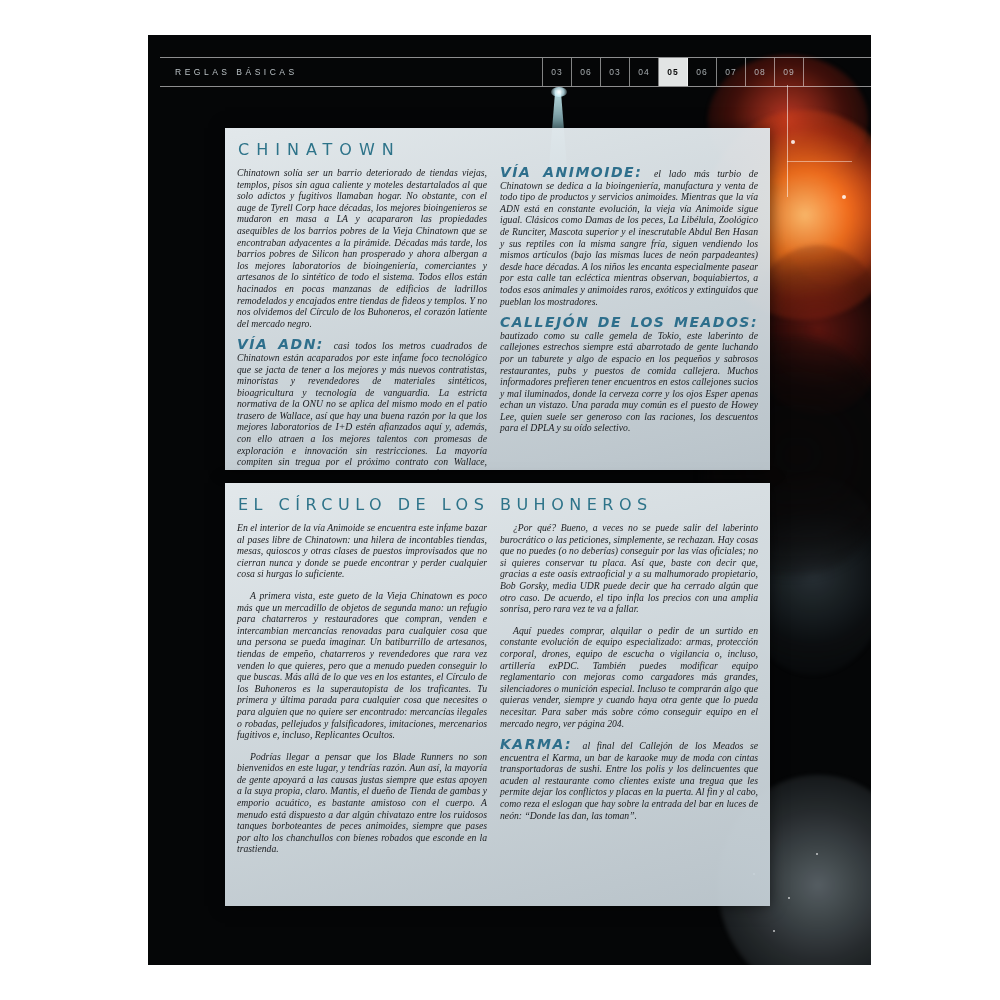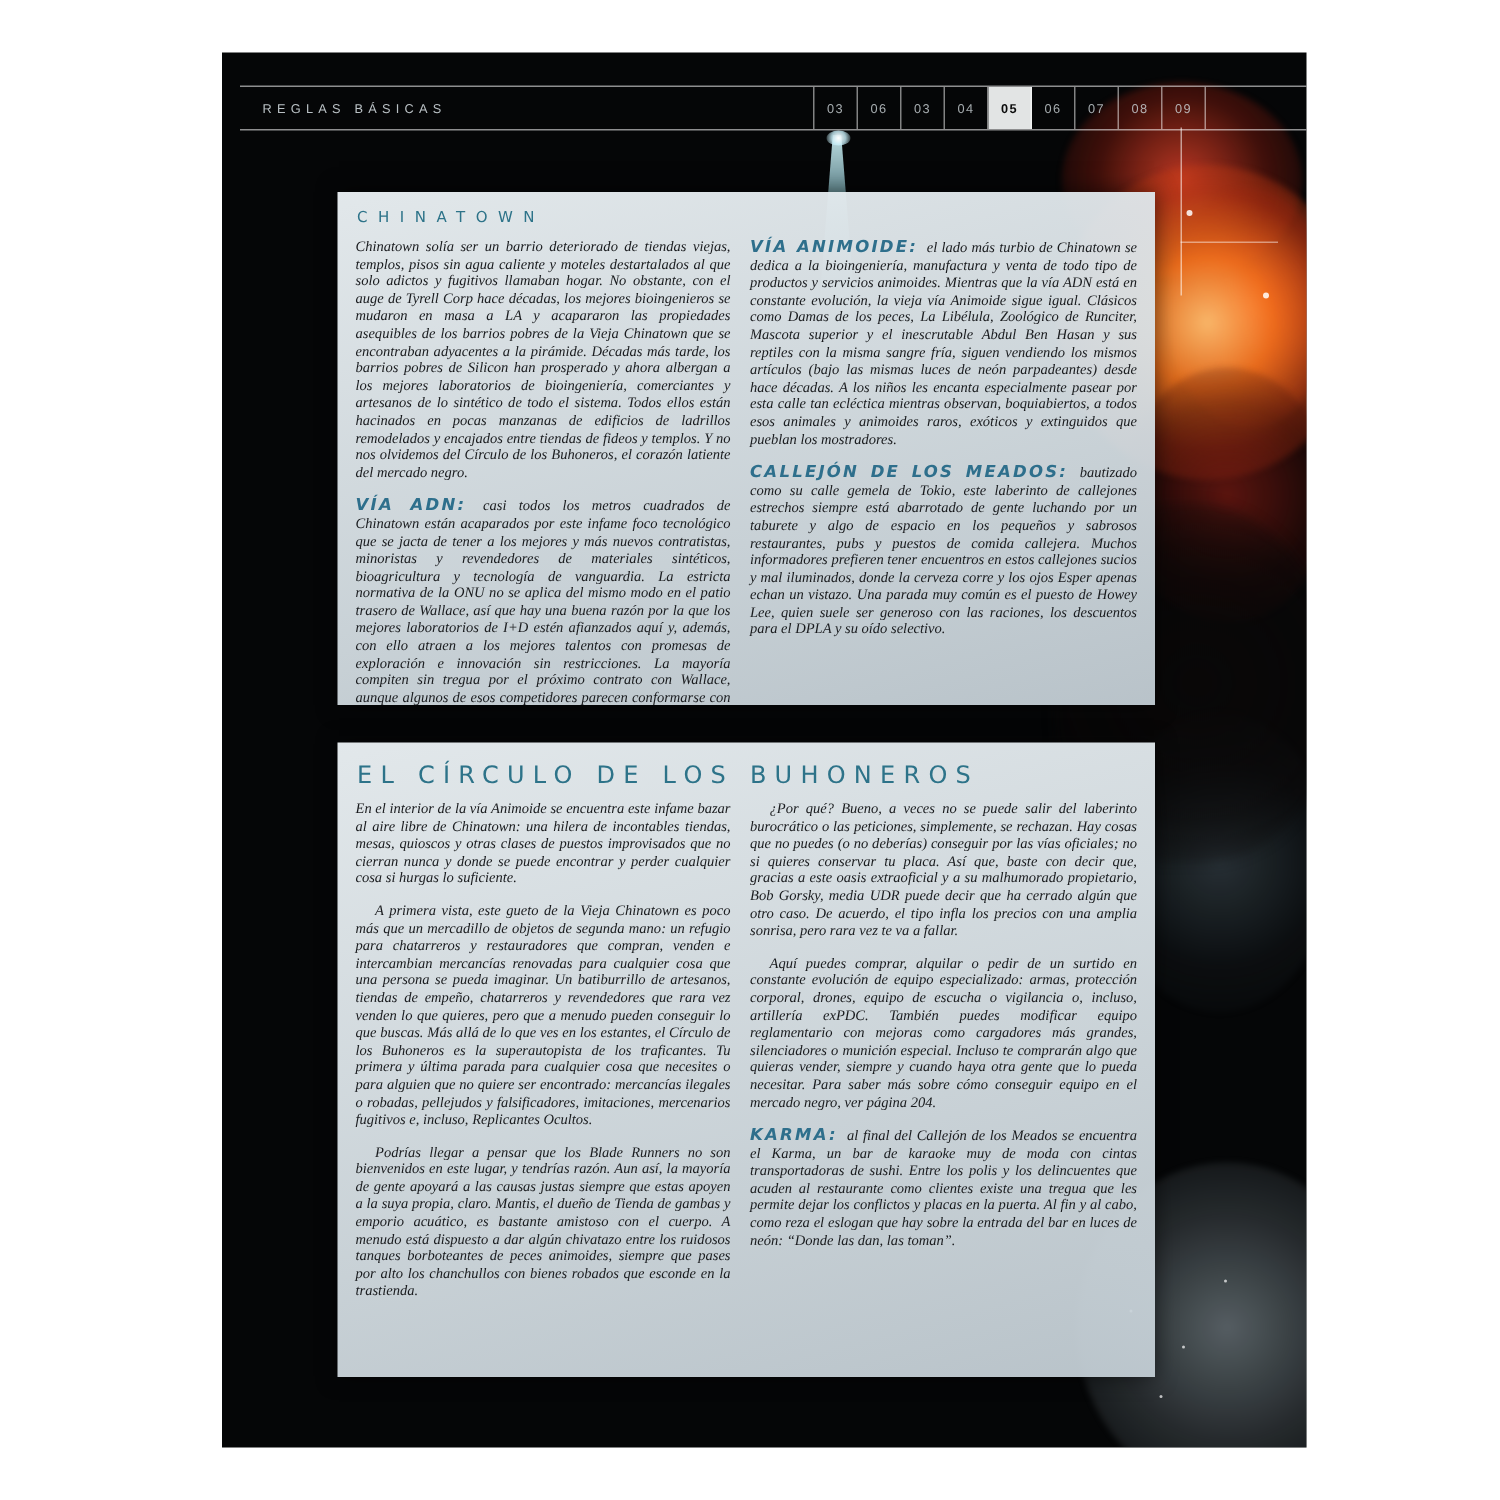--- a/index.html
+++ b/index.html
@@ -44,31 +44,31 @@
     font-size:8.5px;letter-spacing:1px;color:rgba(205,212,216,.8);
     border-right:1px solid rgba(255,255,255,.5);cursor:pointer;}
   .tab.active{background:#e2e4e4;color:#0a0a0a;font-weight:bold;}
   .header-tail{width:67px;height:100%;}
 
   
   .box{position:absolute;left:77px;width:545px;overflow:hidden;
     background:linear-gradient(165deg, rgba(233,239,242,.97) 0%, rgba(214,223,228,.95) 55%, rgba(198,209,216,.93) 100%);
     box-shadow:0 0 14px rgba(0,0,0,.55);padding:10px 12px;box-sizing:border-box;}
   .box1{top:93px;height:342px;}
-  .box2{top:460px;height:423px;}
+  .box2{top:448px;height:423px;}
   h1.sec-title{margin:2px 0 8px 1px;font-weight:500;color:#2d7389;
-    font-family:"DejaVu Sans",sans-serif;font-size:10px;letter-spacing:7px;}
+    font-family:"DejaVu Sans",sans-serif;font-size:16px;letter-spacing:7px;}
   .box2 h1.sec-title{font-size:16px;letter-spacing:5.5px;}
   .cols{display:flex;gap:13px;}
   .col{width:250px;}
   .col.wide{width:258px;}
   .para{margin:0 0 10px 0;font-family:"Liberation Serif",serif;font-size:9.7px;
     line-height:11.6px;color:#191b1e;text-align:justify;font-style:italic;}
   .para.indent{text-indent:13px;margin-top:-10px;padding-top:10px;}
-  .para .lead{font-family:"DejaVu Sans",sans-serif;font-weight:bold;font-size:11px;
+  .para .lead{font-family:"DejaVu Sans",sans-serif;font-weight:bold;font-size:14px;
     letter-spacing:1.5px;color:#2e6f8c;margin-top:28px;}
 
   
   .footer{position:absolute;left:12px;right:12px;top:937px;height:29px;
     border-top:1px solid rgba(255,255,255,.7);border-bottom:1px solid rgba(255,255,255,.7);
     border-left:1px solid rgba(255,255,255,.7);display:flex;align-items:center;}
   .pagenum-cell{width:58px;height:100%;display:flex;align-items:center;
     border-right:1px solid rgba(255,255,255,.6);}
   .pagenum{color:#dfe3e5;font-size:9.5px;font-weight:bold;letter-spacing:2.5px;padding-left:15px;}
 </style>
@@ -125,21 +125,21 @@
             <p class="para"><span class="lead">VÍA ANIMOIDE: </span>el lado más turbio de Chinatown se dedica a la bioingeniería, manufactura y venta de todo tipo de productos y servicios animoides. Mientras que la vía ADN está en constante evolución, la vieja vía Animoide sigue igual. Clásicos como Damas de los peces, La Libélula, Zoológico de Runciter, Mascota superior y el inescrutable Abdul Ben Hasan y sus reptiles con la misma sangre fría, siguen vendiendo los mismos artículos (bajo las mismas luces de neón parpadeantes) desde hace décadas. A los niños les encanta especialmente pasear por esta calle tan ecléctica mientras observan, boquiabiertos, a todos esos animales y animoides raros, exóticos y extinguidos que pueblan los mostradores.</p>
             <p class="para"><span class="lead">CALLEJÓN DE LOS MEADOS: </span>bautizado como su calle gemela de Tokio, este laberinto de callejones estrechos siempre está abarrotado de gente luchando por un taburete y algo de espacio en los pequeños y sabrosos restaurantes, pubs y puestos de comida callejera. Muchos informadores prefieren tener encuentros en estos callejones sucios y mal iluminados, donde la cerveza corre y los ojos Esper apenas echan un vistazo. Una parada muy común es el puesto de Howey Lee, quien suele ser generoso con las raciones, los descuentos para el DPLA y su oído selectivo.</p>
           </div>
       </div>
     </section>
 
     <section class="box box2">
       <h1 class="sec-title">EL CÍRCULO DE LOS BUHONEROS</h1>
       <div class="cols">
         <div class="col">
-            <p class="para">En el interior de la vía Animoide se encuentra este infame bazar al aire libre de Chinatown: una hilera de incontables tiendas, mesas, quioscos y otras clases de puestos improvisados que no cierran nunca y donde se puede encontrar y perder cualquier cosa si hurgas lo suficiente.</p>
+            <p class="para">En el interior de la vía Animoide se encuentra este infame bazar al pases libre de Chinatown: una hilera de incontables tiendas, mesas, quioscos y otras clases de puestos improvisados que no cierran nunca y donde se puede encontrar y perder cualquier cosa si hurgas lo suficiente.</p>
             <p class="para indent">A primera vista, este gueto de la Vieja Chinatown es poco más que un mercadillo de objetos de segunda mano: un refugio para chatarreros y restauradores que compran, venden e intercambian mercancías renovadas para cualquier cosa que una persona se pueda imaginar. Un batiburrillo de artesanos, tiendas de empeño, chatarreros y revendedores que rara vez venden lo que quieres, pero que a menudo pueden conseguir lo que buscas. Más allá de lo que ves en los estantes, el Círculo de los Buhoneros es la superautopista de los traficantes. Tu primera y última parada para cualquier cosa que necesites o para alguien que no quiere ser encontrado: mercancías ilegales o robadas, pellejudos y falsificadores, imitaciones, mercenarios fugitivos e, incluso, Replicantes Ocultos.</p>
             <p class="para indent">Podrías llegar a pensar que los Blade Runners no son bienvenidos en este lugar, y tendrías razón. Aun así, la mayoría de gente apoyará a las causas justas siempre que estas apoyen a la suya propia, claro. Mantis, el dueño de Tienda de gambas y emporio acuático, es bastante amistoso con el cuerpo. A menudo está dispuesto a dar algún chivatazo entre los ruidosos tanques borboteantes de peces animoides, siempre que pases por alto los chanchullos con bienes robados que esconde en la trastienda.</p>
           </div>
         <div class="col wide">
             <p class="para indent">¿Por qué? Bueno, a veces no se puede salir del laberinto burocrático o las peticiones, simplemente, se rechazan. Hay cosas que no puedes (o no deberías) conseguir por las vías oficiales; no si quieres conservar tu placa. Así que, baste con decir que, gracias a este oasis extraoficial y a su malhumorado propietario, Bob Gorsky, media UDR puede decir que ha cerrado algún que otro caso. De acuerdo, el tipo infla los precios con una amplia sonrisa, pero rara vez te va a fallar.</p>
             <p class="para indent">Aquí puedes comprar, alquilar o pedir de un surtido en constante evolución de equipo especializado: armas, protección corporal, drones, equipo de escucha o vigilancia o, incluso, artillería exPDC. También puedes modificar equipo reglamentario con mejoras como cargadores más grandes, silenciadores o munición especial. Incluso te comprarán algo que quieras vender, siempre y cuando haya otra gente que lo pueda necesitar. Para saber más sobre cómo conseguir equipo en el mercado negro, ver página 204.</p>
             <p class="para"><span class="lead">KARMA: </span>al final del Callejón de los Meados se encuentra el Karma, un bar de karaoke muy de moda con cintas transportadoras de sushi. Entre los polis y los delincuentes que acuden al restaurante como clientes existe una tregua que les permite dejar los conflictos y placas en la puerta. Al fin y al cabo, como reza el eslogan que hay sobre la entrada del bar en luces de neón: “Donde las dan, las toman”.</p>
           </div>
       </div>
     </section>

